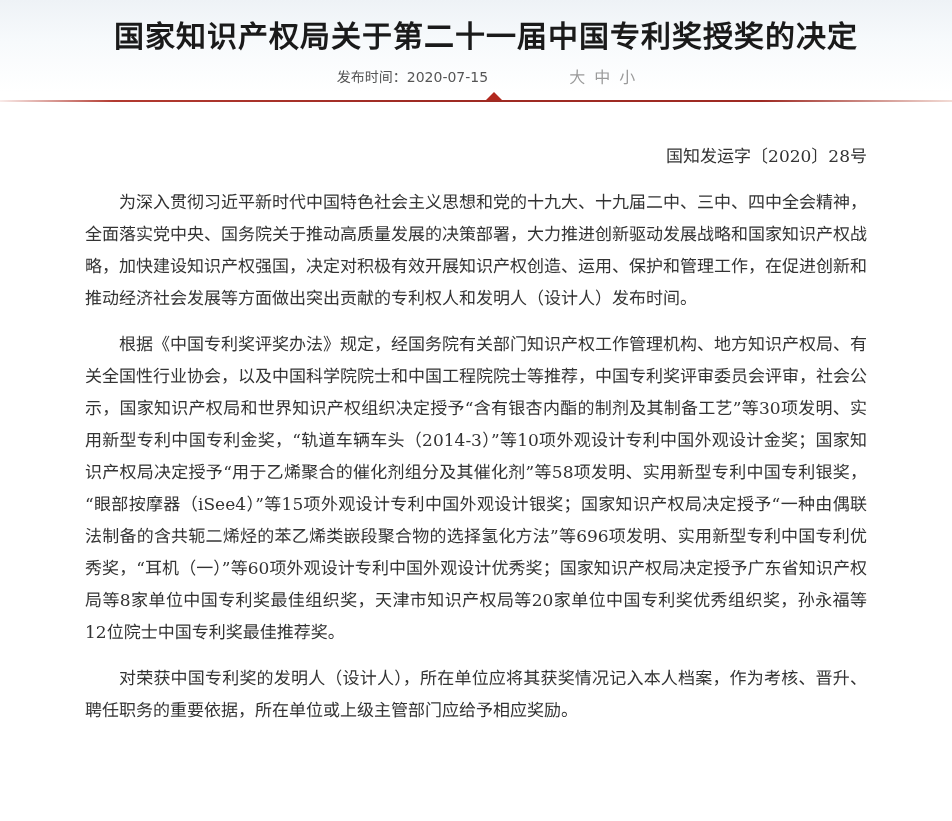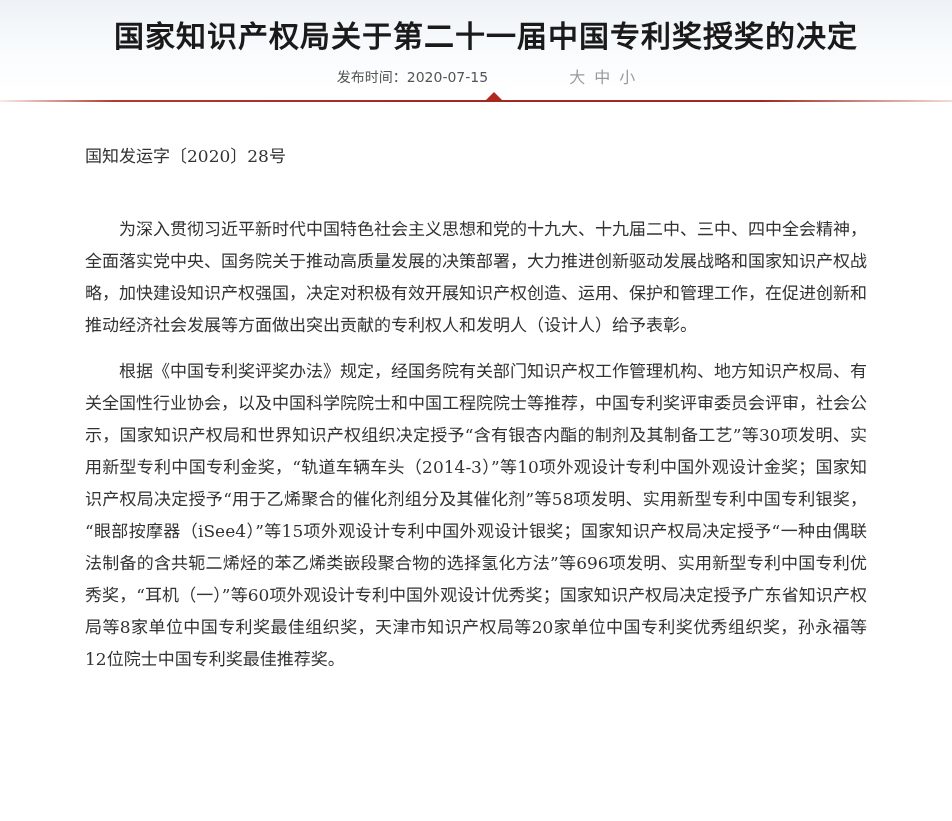--- a/index.html
+++ b/index.html
@@ -82,22 +82,22 @@
   .article-body {
     width: 782px;
     margin: 0 auto;
     padding-top: 38px;
     font-size: 17px;
     line-height: 32px;
     color: #333;
     text-align: justify;
   }
   .doc-number {
-    text-align: left;
-    margin-bottom: 41px;
+    text-align: right;
+    margin-bottom: 14px;
     color: #333;
   }
   .para { margin-bottom: 14px; }
   .para.indent { text-indent: 2em; }
 </style>
 </head>
 <body>
 
 <div class="page">
   <div class="header-bg"></div>
@@ -117,19 +117,20 @@
   </header>
 
   <div class="divider">
     <span class="divider-arrow"></span>
   </div>
 
   <main class="article-body">
     <p class="doc-number">国知发运字〔2020〕28号</p>
 
 
-    <p class="para indent">为深入贯彻习近平新时代中国特色社会主义思想和党的十九大、十九届二中、三中、四中全会精神，全面落实党中央、国务院关于推动高质量发展的决策部署，大力推进创新驱动发展战略和国家知识产权战略，加快建设知识产权强国，决定对积极有效开展知识产权创造、运用、保护和管理工作，在促进创新和推动经济社会发展等方面做出突出贡献的专利权人和发明人（设计人）给予表彰。</p>
+    <p class="para indent">为深入贯彻习近平新时代中国特色社会主义思想和党的十九大、十九届二中、三中、四中全会精神，全面落实党中央、国务院关于推动高质量发展的决策部署，大力推进创新驱动发展战略和国家知识产权战略，加快建设知识产权强国，决定对积极有效开展知识产权创造、运用、保护和管理工作，在促进创新和推动经济社会发展等方面做出突出贡献的专利权人和发明人（设计人）发布时间。</p>
 
     <p class="para indent">根据《中国专利奖评奖办法》规定，经国务院有关部门知识产权工作管理机构、地方知识产权局、有关全国性行业协会，以及中国科学院院士和中国工程院院士等推荐，中国专利奖评审委员会评审，社会公示，国家知识产权局和世界知识产权组织决定授予“含有银杏内酯的制剂及其制备工艺”等30项发明、实用新型专利中国专利金奖，“轨道车辆车头（2014-3）”等10项外观设计专利中国外观设计金奖；国家知识产权局决定授予“用于乙烯聚合的催化剂组分及其催化剂”等58项发明、实用新型专利中国专利银奖，“眼部按摩器（iSee4）”等15项外观设计专利中国外观设计银奖；国家知识产权局决定授予“一种由偶联法制备的含共轭二烯烃的苯乙烯类嵌段聚合物的选择氢化方法”等696项发明、实用新型专利中国专利优秀奖，“耳机（一）”等60项外观设计专利中国外观设计优秀奖；国家知识产权局决定授予广东省知识产权局等8家单位中国专利奖最佳组织奖，天津市知识产权局等20家单位中国专利奖优秀组织奖，孙永福等12位院士中国专利奖最佳推荐奖。</p>
 
+    <p class="para indent">对荣获中国专利奖的发明人（设计人），所在单位应将其获奖情况记入本人档案，作为考核、晋升、聘任职务的重要依据，所在单位或上级主管部门应给予相应奖励。</p>
 
   </main>
 </div>
 
 </body></html>

